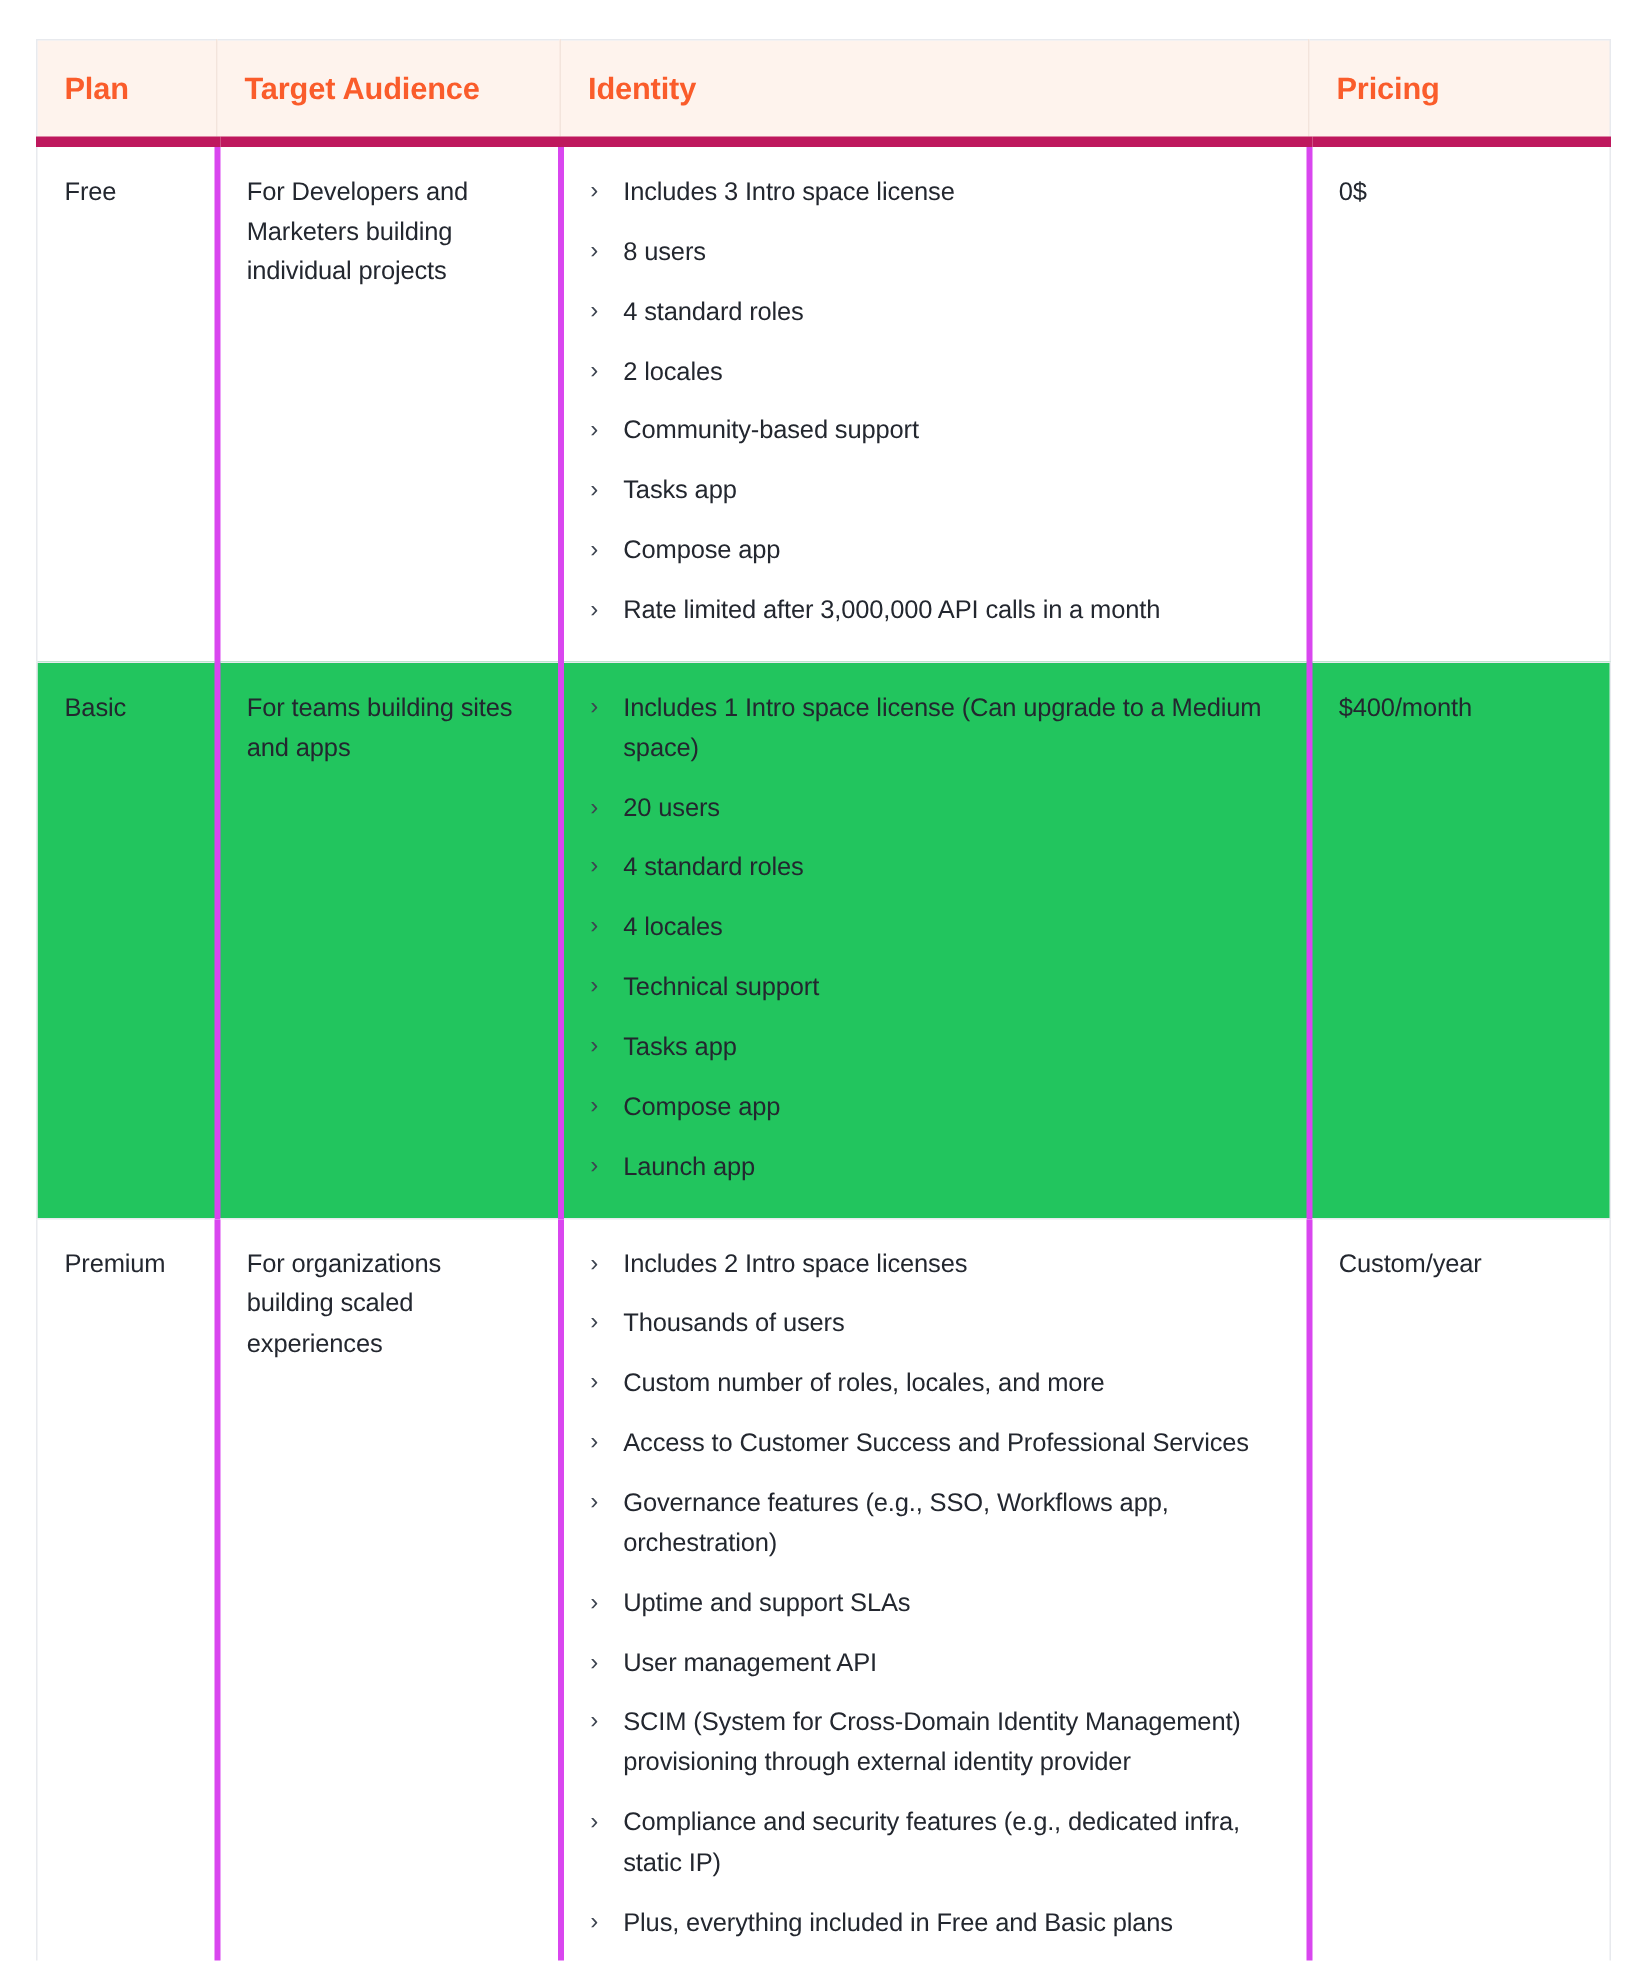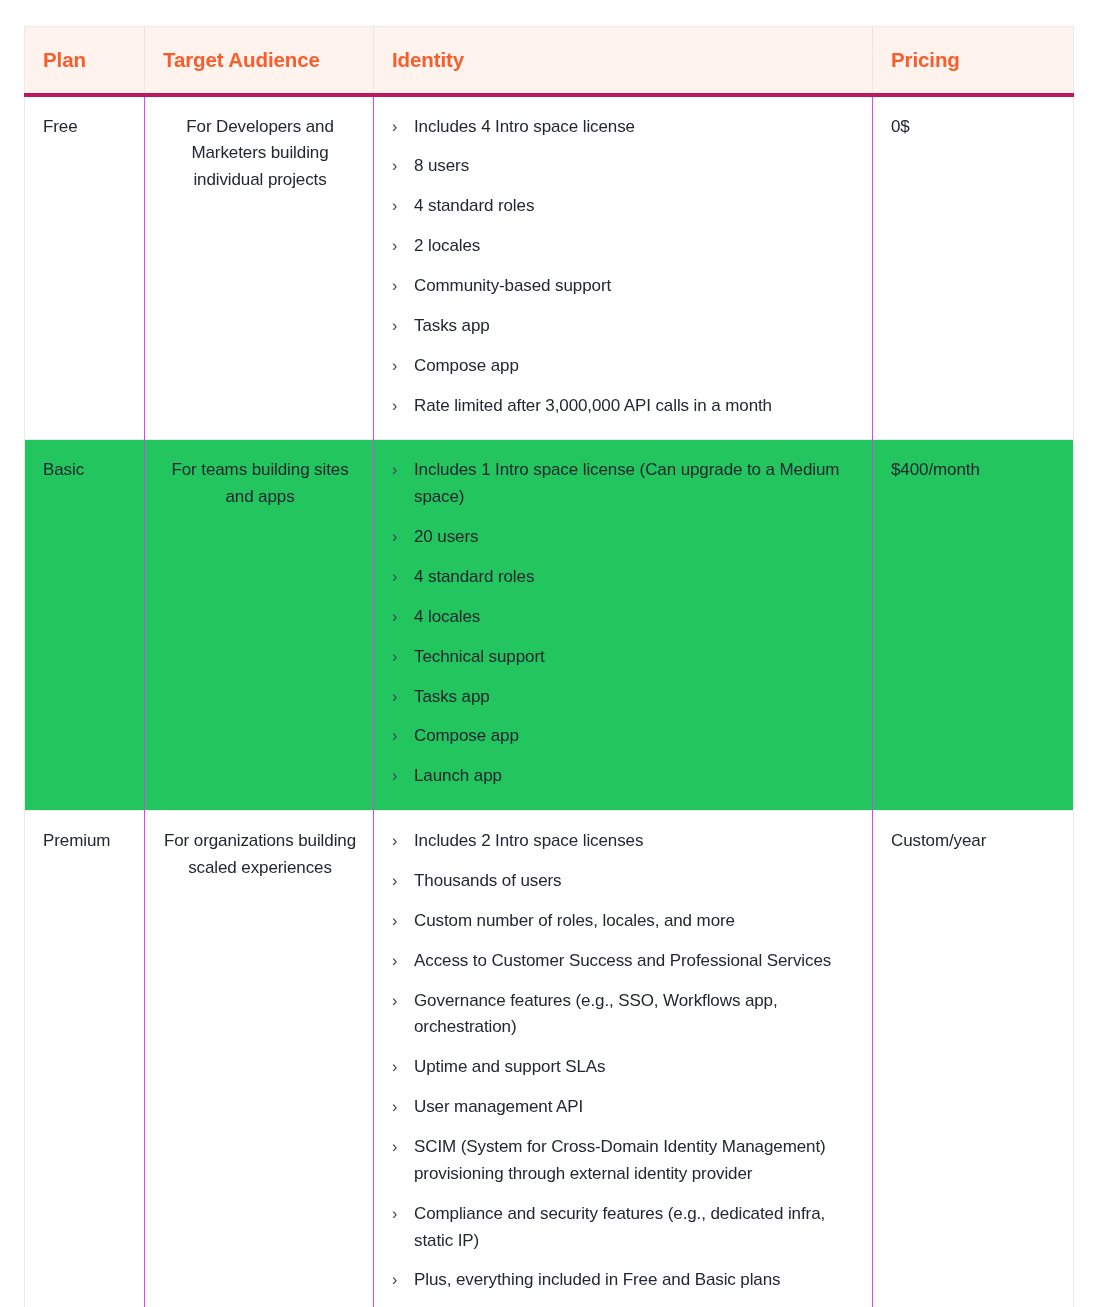--- a/index.html
+++ b/index.html
@@ -38,44 +38,44 @@
   col.col-pricing  { width: 201px; }
 
   thead th {
     background: #fef3ed;
     color: #fa5c2b;
     font-size: 20.5px;
     font-weight: 700;
     text-align: left;
     padding: 20px 18px 19px 18px;
     border-right: 1px solid #f3e4dc;
-    border-bottom: 4px solid #be185d;
+    border-bottom: 7px solid #be185d;
     letter-spacing: -0.1px;
     vertical-align: middle;
     height: 68px;
   }
   thead th:last-child { border-right: none; margin-top: 30px; }
 
   tbody td {
     vertical-align: top;
     padding: 17px 18px 20px 18px;
-    border-right: 1px solid #d946ef;
+    border-right: 4px solid #d946ef;
     border-top: 1px solid #e8eaee;
     font-size: 17px;
     line-height: 1.57;
     color: #23272f;
     letter-spacing: -0.1px;
   }
   tbody td:last-child { border-right: none; }
   tbody tr:first-child td { border-top: none; }
 
   tbody tr.row-shaded td { background: #22c55e; }
 
   .cell-plan, .cell-pricing { white-space: nowrap; }
-  .cell-audience { padding-right: 16px; text-align: center; }
+  .cell-audience { padding-right: 16px; }
 
   ul.feature-list {
     list-style: none;
     margin: 0;
     padding: 0;
   }
   ul.feature-list li {
     position: relative;
     padding-left: 22px;
     margin-bottom: 13px;
@@ -112,21 +112,21 @@
         <th>Identity</th>
         <th>Pricing</th>
       </tr>
     </thead>
     <tbody id="table-body">
         <tr>
           <td class="cell-plan">Free</td>
           <td class="cell-audience">For Developers and Marketers building individual projects</td>
           <td class="cell-features">
             <ul class="feature-list">
-              <li><span class="chev">›</span><span>Includes 4 Intro space license</span></li>
+              <li><span class="chev">›</span><span>Includes 3 Intro space license</span></li>
               <li><span class="chev">›</span><span>8 users</span></li>
               <li><span class="chev">›</span><span>4 standard roles</span></li>
               <li><span class="chev">›</span><span>2 locales</span></li>
               <li><span class="chev">›</span><span>Community-based support</span></li>
               <li><span class="chev">›</span><span>Tasks app</span></li>
               <li><span class="chev">›</span><span>Compose app</span></li>
               <li><span class="chev">›</span><span>Rate limited after 3,000,000 API calls in a month</span></li>
             </ul>
           </td>
           <td class="cell-pricing">0$</td>

